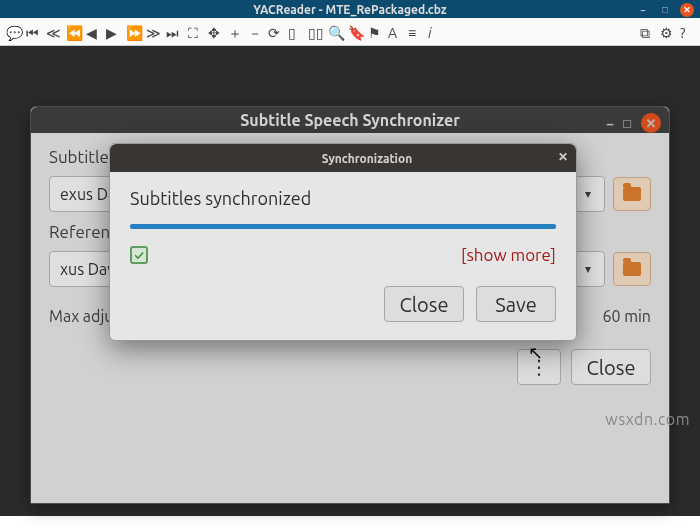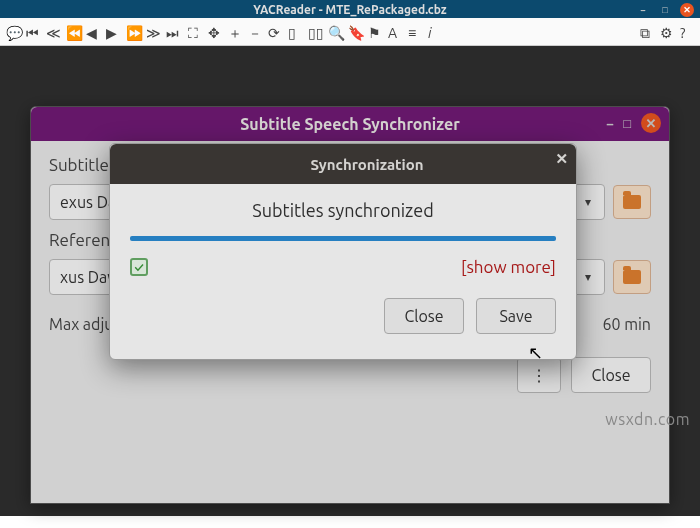--- a/index.html
+++ b/index.html
@@ -16,43 +16,43 @@
   .app-toolbar .tb-group { display: flex; gap: 6px; align-items: center; }
   .app-toolbar .tb-spacer { flex: 1; }
   .tb-ico { width: 14px; height: 14px; display: inline-block; cursor: pointer; }
 
   
   .reader-stage { background: #2a2a2a; height: calc(528px - 22px - 28px - 8px); padding: 60px 12px 12px 12px; display: flex; justify-content: center; }
   .watermark { position: absolute; right: 10px; bottom: 100px; color: #888; font-size: 16px; letter-spacing: 0.5px; }
 
   
   .sss-window { width: 640px; border: 1px solid #555; border-radius: 6px 6px 0 0; box-shadow: 0 4px 18px rgba(0,0,0,0.4); background: #e8e8e8; position: relative; }
-  .sss-tb { height: 34px; background: #701a75; color: #eceae7; display: flex; align-items: center; justify-content: center; font-size: 16px; font-weight: bold; position: relative; border-radius: 6px 6px 0 0; }
+  .sss-tb { height: 26px; background: #404040; color: #eceae7; display: flex; align-items: center; justify-content: center; font-size: 16px; font-weight: bold; position: relative; border-radius: 6px 6px 0 0; }
   .sss-tb .sss-ctrls { position: absolute; right: 8px; top: 6px; display: flex; gap: 10px; align-items: center; }
   .sss-tb .sss-ctrls span { color: #ccc; font-size: 13px; }
   .sss-tb .close-btn { width: 20px; height: 20px; border-radius: 50%; background: #e95420; color: #fff; display: flex; align-items: center; justify-content: center; font-size: 11px; font-weight: bold; }
 
   .sss-body { padding: 14px 18px 16px 18px; color: #444; font-size: 16px; }
   .row { display: flex; align-items: center; gap: 8px; margin-bottom: 10px; }
   .lab { width: 100px; font-size: 17px; }
   .combo { flex: 1; height: 36px; border: 1px solid #b8b8b8; border-radius: 4px; background: #f8f8f8; display: flex; align-items: center; padding: 0 10px; font-size: 16px; color: #333; overflow: hidden; white-space: nowrap; }
   .drop { width: 34px; height: 36px; border: 1px solid #b8b8b8; border-radius: 4px; background: #f8f8f8; display: flex; align-items: center; justify-content: center; font-size: 12px; }
   .folder-btn { width: 38px; height: 34px; border: 1px solid #d8b090; border-radius: 4px; background: #f8e0c8; display: flex; align-items: center; justify-content: center; }
   .folder-ico { width: 18px; height: 14px; background: #e08030; border-radius: 2px; position: relative; }
   .folder-ico::before { content: ''; position: absolute; top: -4px; left: 0; width: 8px; height: 4px; background: #e08030; border-radius: 2px 2px 0 0; }
   .maxrow { display: flex; align-items: center; justify-content: space-between; padding: 10px 0; }
   .btnrow { display: flex; justify-content: flex-end; gap: 10px; margin-top: 14px; }
-  .btn { min-width: 80px; height: 36px; border: 1px solid #b8b8b8; border-radius: 4px; background: #f5f5f5; font-size: 16px; color: #333; display: flex; align-items: center; justify-content: center; cursor: pointer; }
+  .btn { min-width: 80px; height: 36px; border: 1px solid #b8b8b8; border-radius: 4px; background: #f5f5f5; font-size: 20px; color: #333; display: flex; align-items: center; justify-content: center; cursor: pointer; }
   .btn.small { min-width: 44px; }
 
   
   .modal { position: absolute; left: 78px; top: 36px; width: 468px; background: #fff; border: 1px solid #aaa; border-radius: 6px; box-shadow: 0 8px 28px rgba(0,0,0,0.45); z-index: 20; }
-  .modal-tb { height: 40px; background: #3f3b38; color: #eceae7; display: flex; align-items: center; justify-content: center; font-size: 15px; font-weight: bold; border-radius: 6px 6px 0 0; position: relative; padding-left: 48px; }
+  .modal-tb { height: 28px; background: #3f3b38; color: #eceae7; display: flex; align-items: center; justify-content: center; font-size: 12px; font-weight: bold; border-radius: 6px 6px 0 0; position: relative; padding-left: 48px; }
   .modal-tb .close-btn { position: absolute; right: 8px; top: 6px; }
-  .modal-body { padding: 16px 20px 25px 20px; text-align: center; }
+  .modal-body { padding: 16px 20px 18px 20px; }
   .msg { font-size: 18px; color: #333; margin-bottom: 16px; }
   .prog { height: 5px; background: #2a8dd6; border-radius: 2px; width: 100%; }
   .res-row { display: flex; align-items: center; justify-content: space-between; margin-top: 16px; font-size: 17px; }
   .chk { display: inline-flex; align-items: center; gap: 10px; }
   .chkbox { width: 18px; height: 18px; border: 2px solid #6bb06b; border-radius: 3px; display: flex; align-items: center; justify-content: center; color: #3a9a3a; font-size: 13px; font-weight: bold; background: #f0fff0; }
   .link { color: #b91c1c; cursor: pointer; }
   .modal-btns { display: flex; justify-content: flex-end; gap: 12px; margin-top: 22px; }
   .cursor { position: absolute; font-size: 18px; pointer-events: none; z-index: 30; color: #000; }
 
   .dim { filter: brightness(0.90); }

